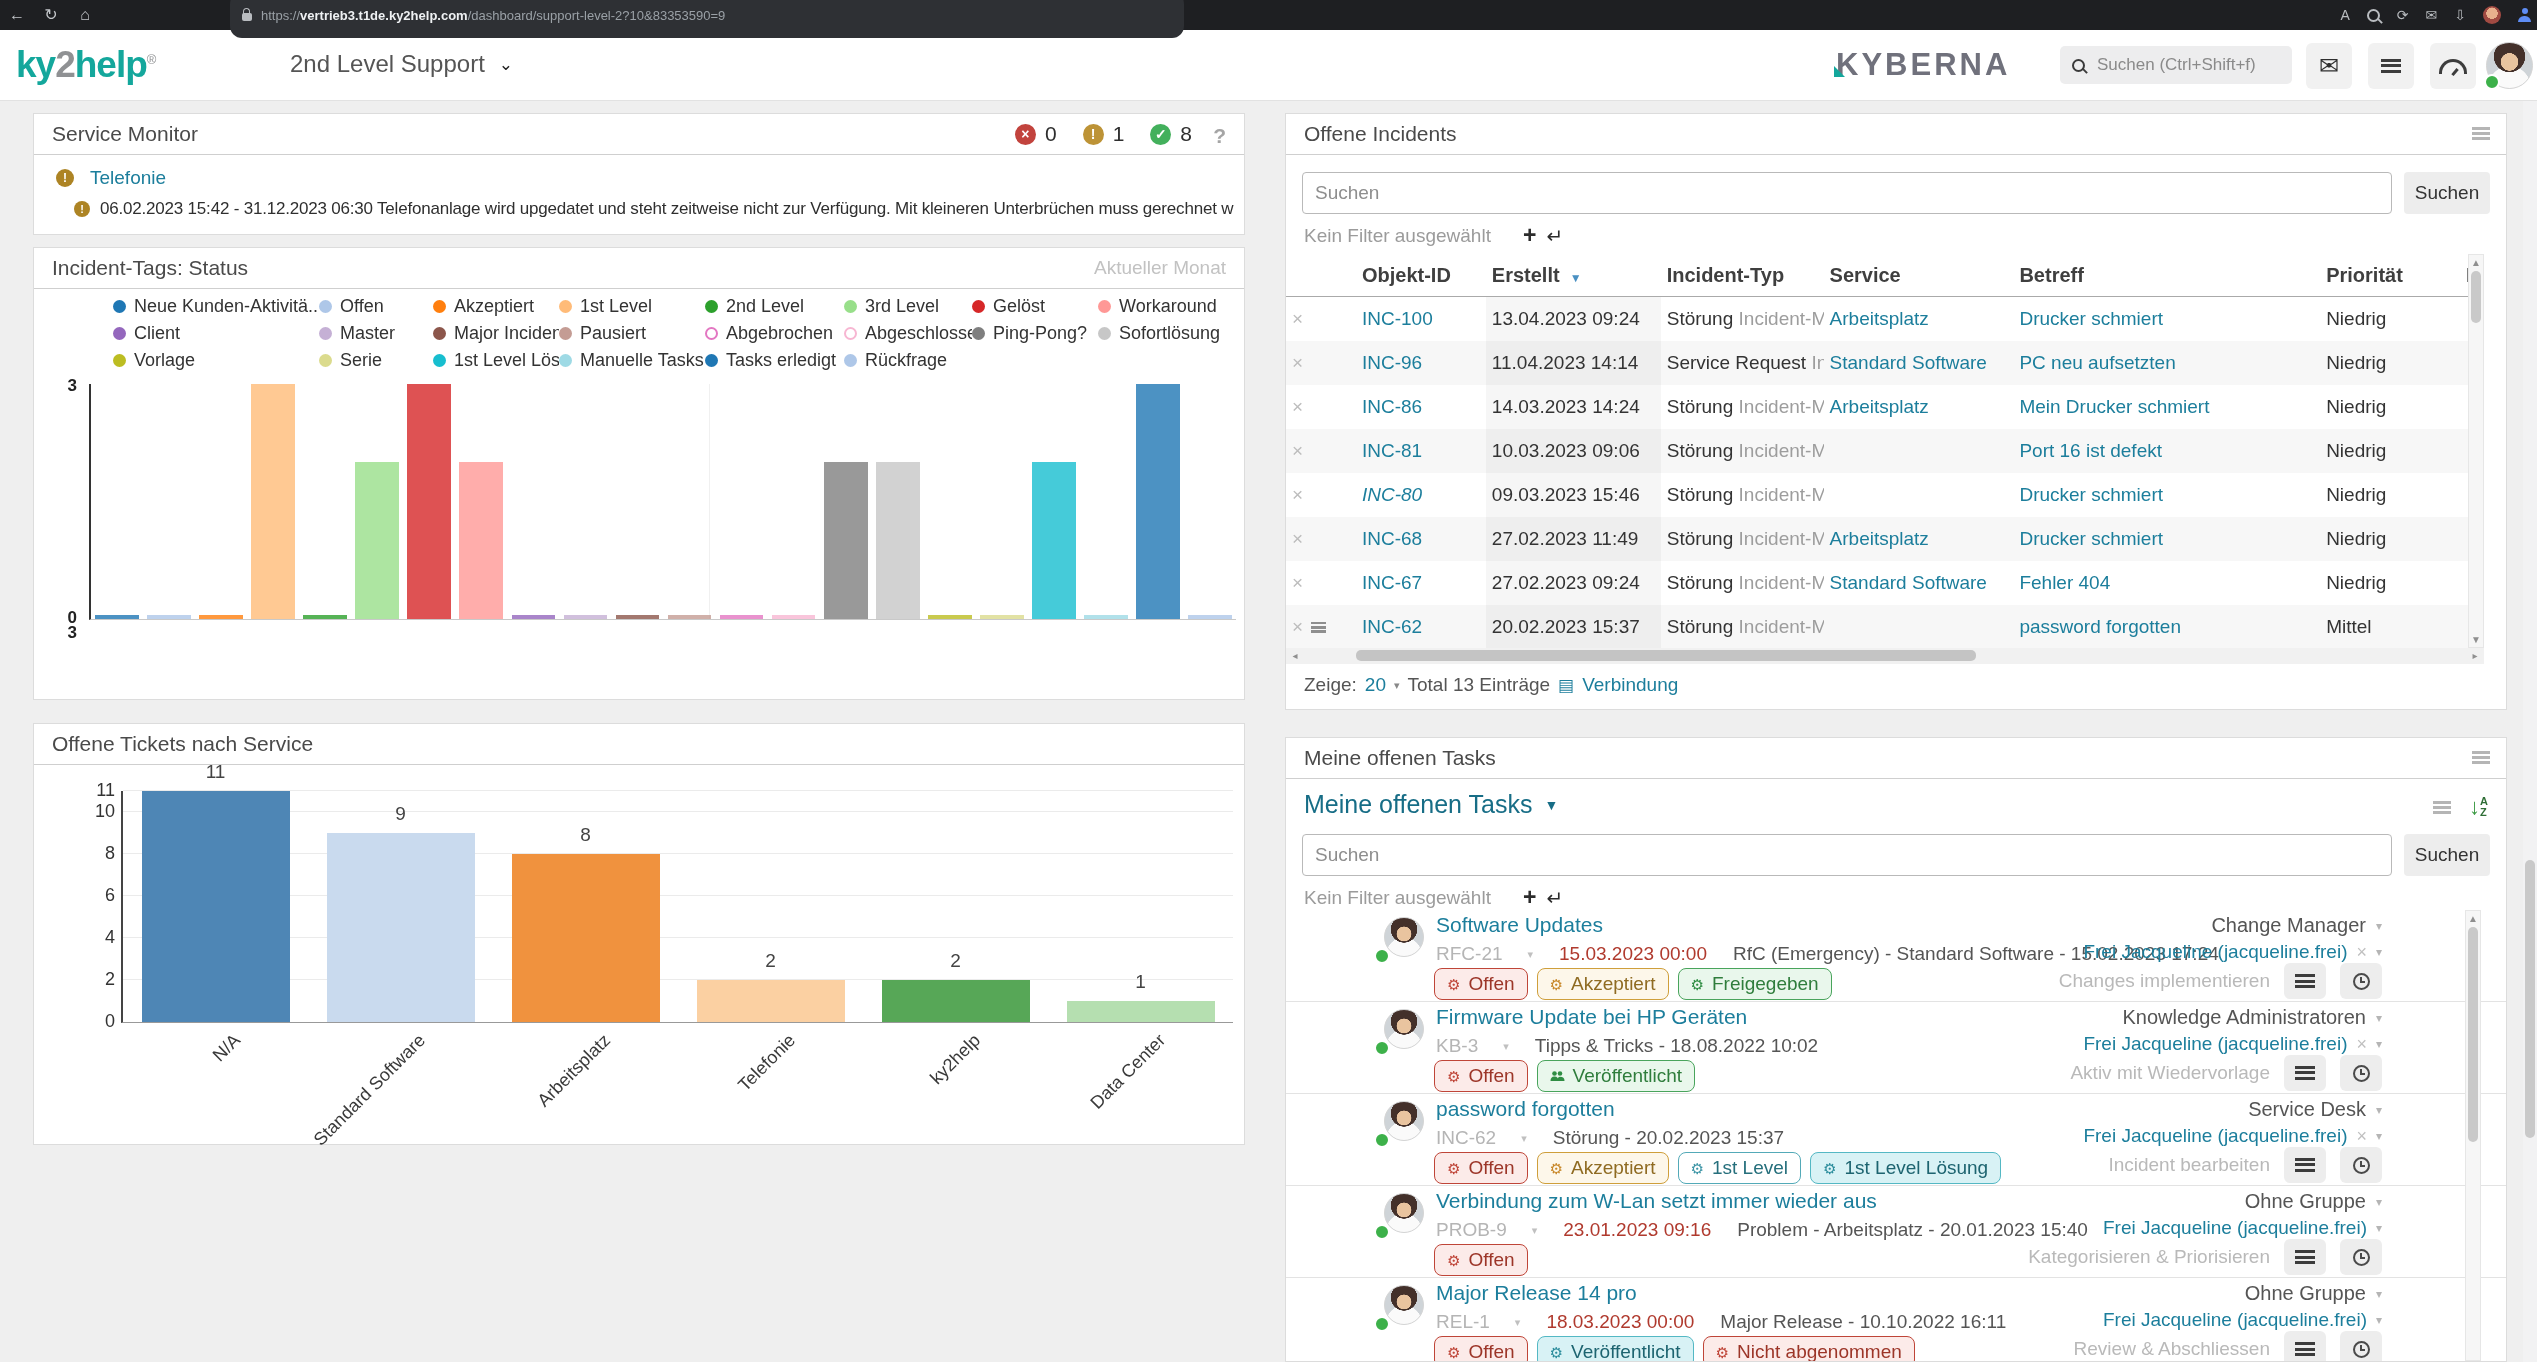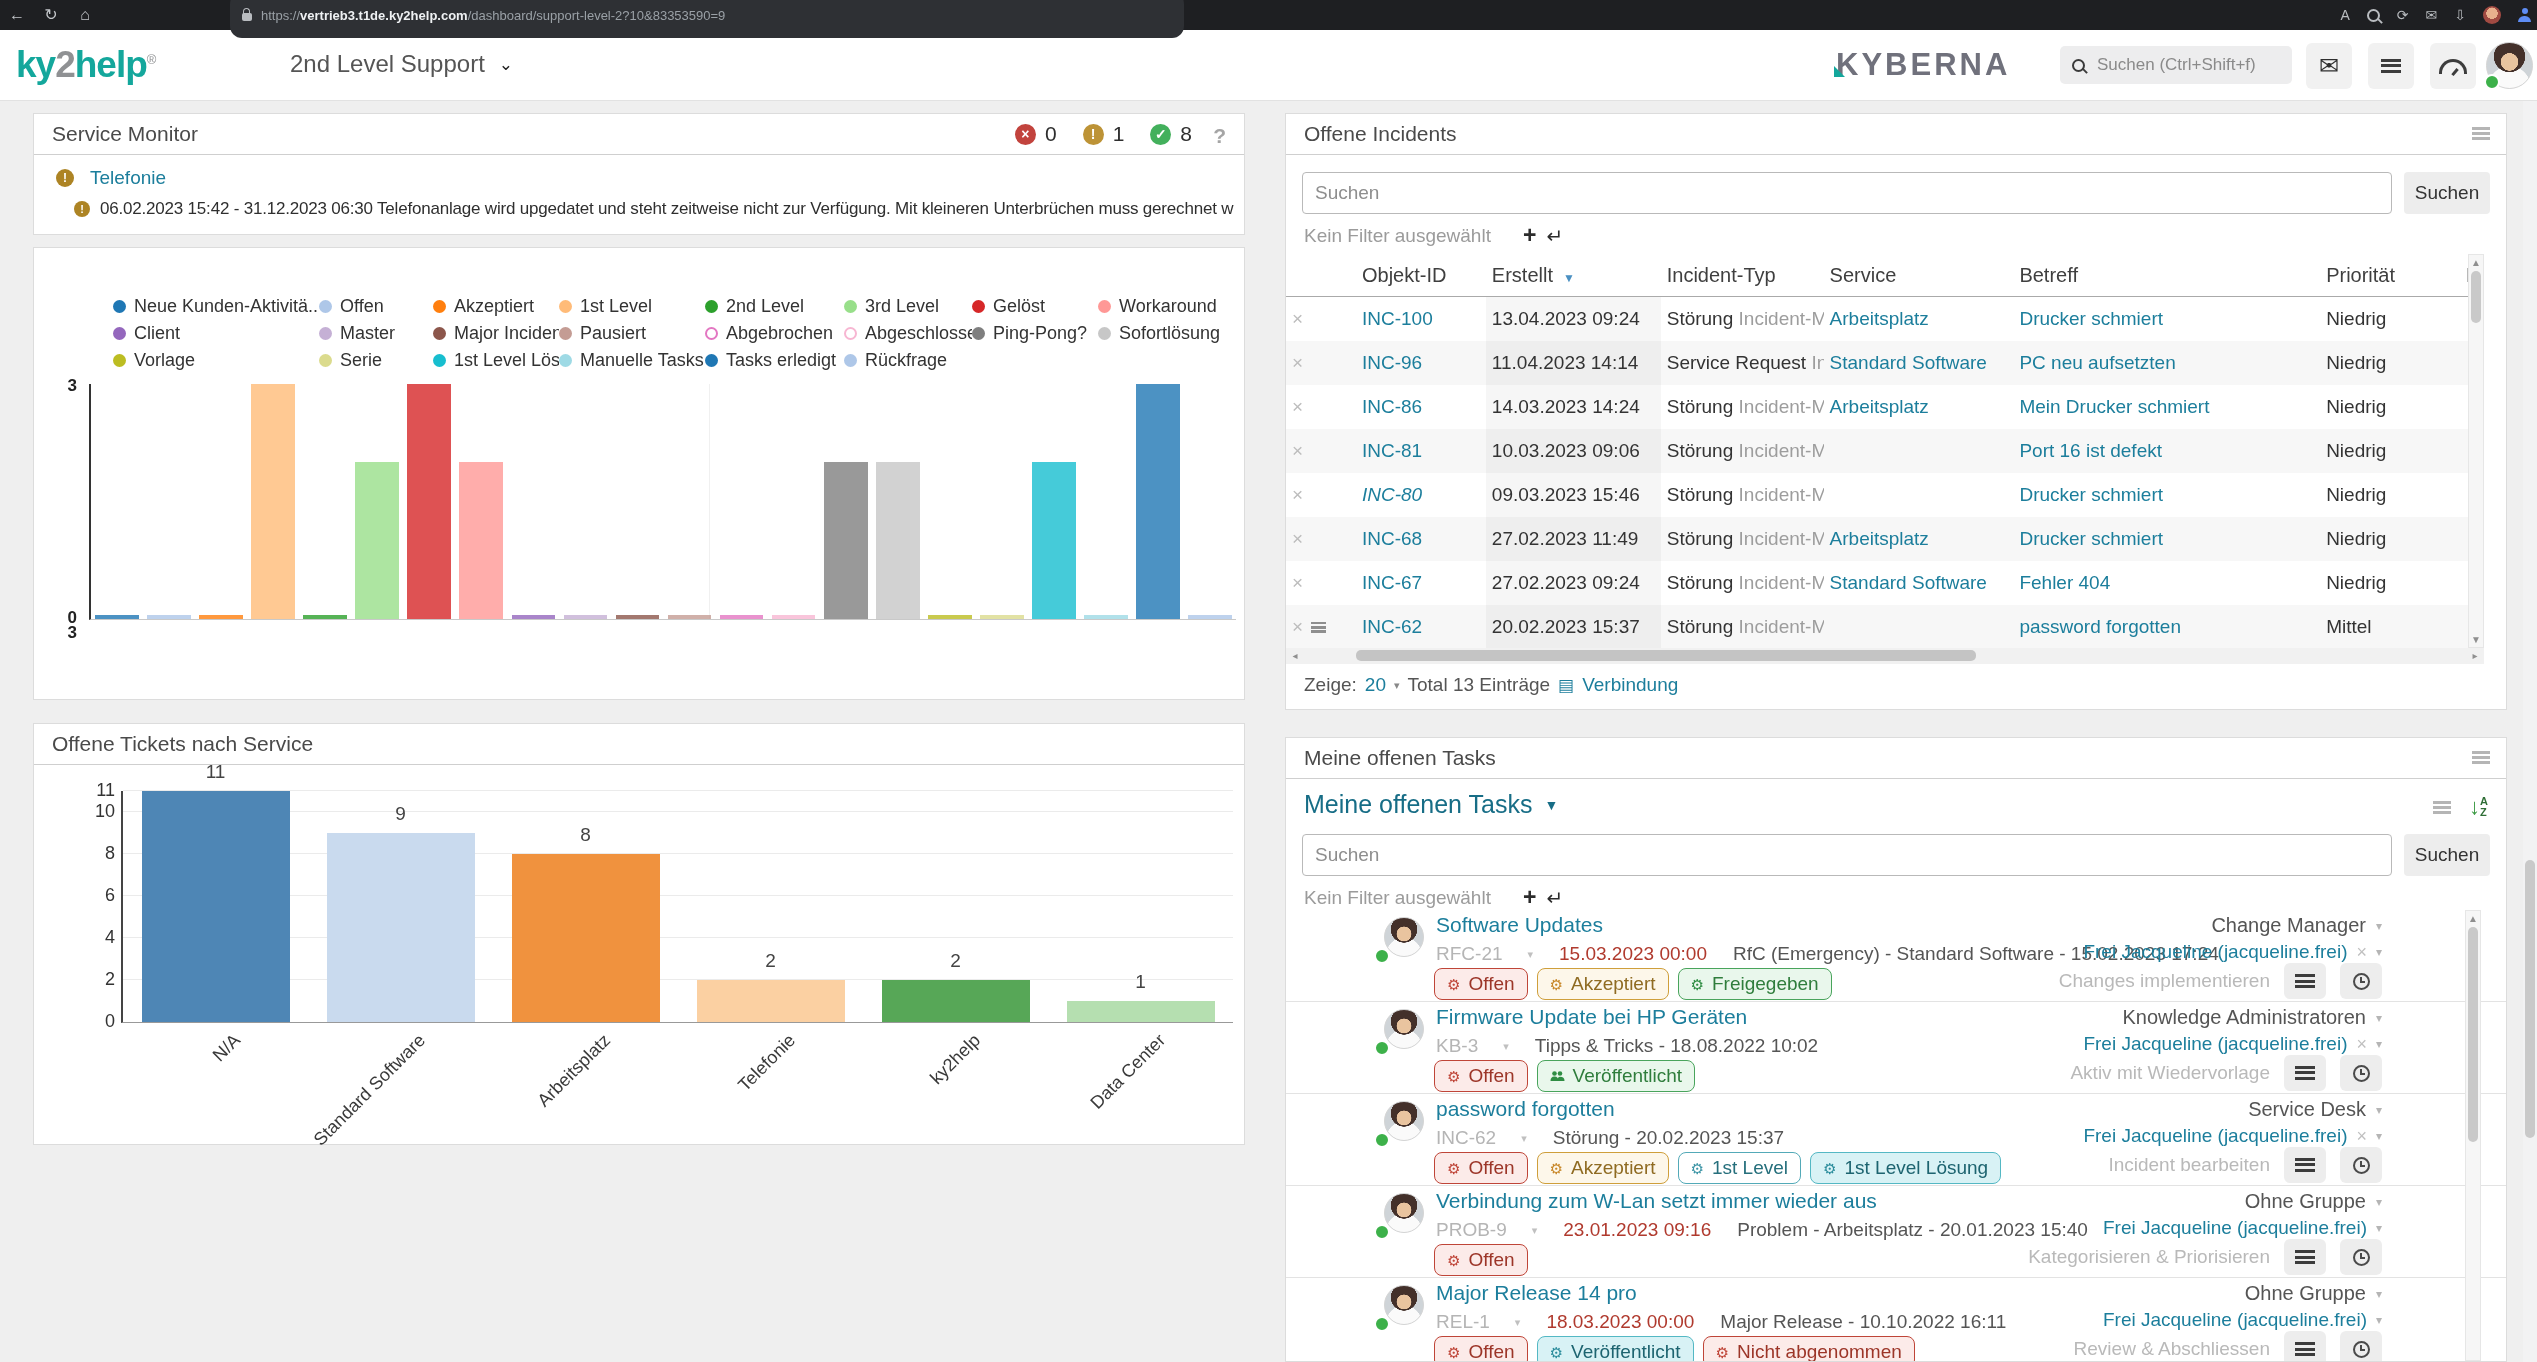--- a/index.html
+++ b/index.html
@@ -91,21 +91,21 @@
   
   .srow input{position:absolute;left:16px;width:1090px;height:42px;border:1px solid #b9b9b9;border-radius:4px;font-size:19px;padding:0 12px;box-sizing:border-box;outline:none;font-family:"Liberation Sans",sans-serif;color:#333}
   .srow input::placeholder{color:#8e8e8e}
   .srow .sbtn{position:absolute;right:16px;width:86px;height:42px;background:#ededed;border:none;border-radius:4px;font-size:19px;color:#333;cursor:pointer;font-family:"Liberation Sans",sans-serif}
   .filterrow{position:absolute;left:18px;display:flex;align-items:center;gap:10px;font-size:19px;color:#9b9b9b}
   .filterrow .plus{font-size:23px;font-weight:bold;color:#2c2c2c;margin-left:22px;cursor:pointer}
   .filterrow .enter{font-size:20px;color:#2c2c2c;cursor:pointer}
   
   .tbl{position:absolute;left:0;top:140px;width:1198px;overflow:hidden}
   .trow{display:flex;align-items:center;height:44px;font-size:19px}
-  .trow.head{height:42px;font-weight:normal;font-size:20px;color:#3f3f3f;border-bottom:1px solid #aaa}
+  .trow.head{height:42px;font-weight:bold;font-size:20px;color:#3f3f3f;border-bottom:1px solid #aaa}
   .trow.zebra{background:#f7f7f7}
   .tc{padding:0 6px;box-sizing:border-box;white-space:nowrap;overflow:hidden}
   .tc.shade{background:rgba(0,0,0,0.035);height:100%;display:flex;align-items:center}
   .tc .lnk{color:#1c7e9c;cursor:pointer}
   .tc .dim{color:#9d9d9d}
   .xic{color:#bdbdbd;font-size:19px;cursor:pointer}
   .sorttri{color:#4a90c2;font-size:12px;margin-left:10px}
   .minibars{width:15px;height:11px;background:repeating-linear-gradient(to bottom,#8f8f8f 0 2.5px,transparent 2.5px 4.2px);display:inline-block;margin-left:8px}
   
   .vscroll{position:absolute;width:16px;background:#f6f6f6;border:1px solid #e6e6e6;box-sizing:border-box}
@@ -227,20 +227,24 @@
     <span class="warnc">!</span>
     <span class="lnk">Telefonie</span>
   </div>
   <div class="alertrow2">
     <span class="warnc">!</span>
     <span>06.02.2023 15:42 - 31.12.2023 06:30 Telefonanlage wird upgedatet und steht zeitweise nicht zur Verfügung. Mit kleineren Unterbrüchen muss gerechnet werden.</span>
   </div>
 </section>
 
 <section class="panel p-tags">
+  <div class="phead">
+    <span>Incident-Tags: Status</span>
+    <span class="period">Aktueller Monat</span>
+  </div>
   <div class="legend">
       <div class="leg-item">
         <span class="leg-dot" style="background: rgb(31, 119, 180);"></span>
         <span class="leg-lab">Neue Kunden-Aktivitä...</span>
       </div>
       <div class="leg-item">
         <span class="leg-dot" style="background: rgb(174, 199, 232);"></span>
         <span class="leg-lab">Offen</span>
       </div>
       <div class="leg-item">

